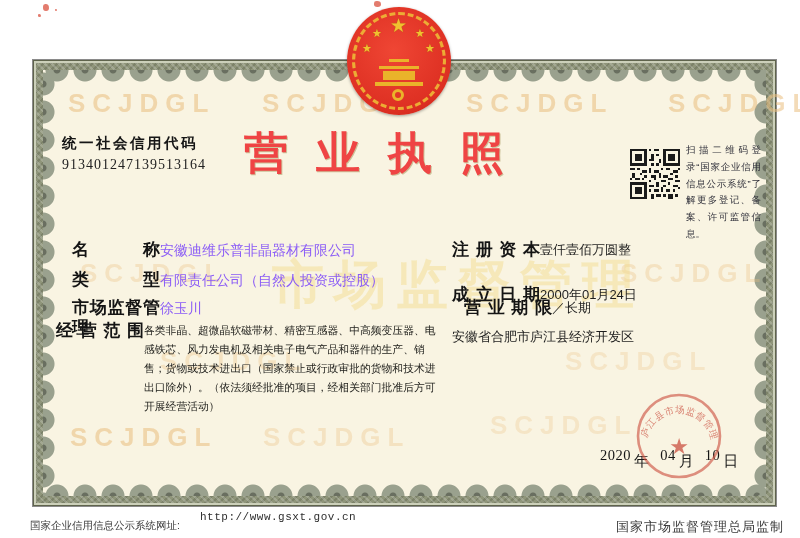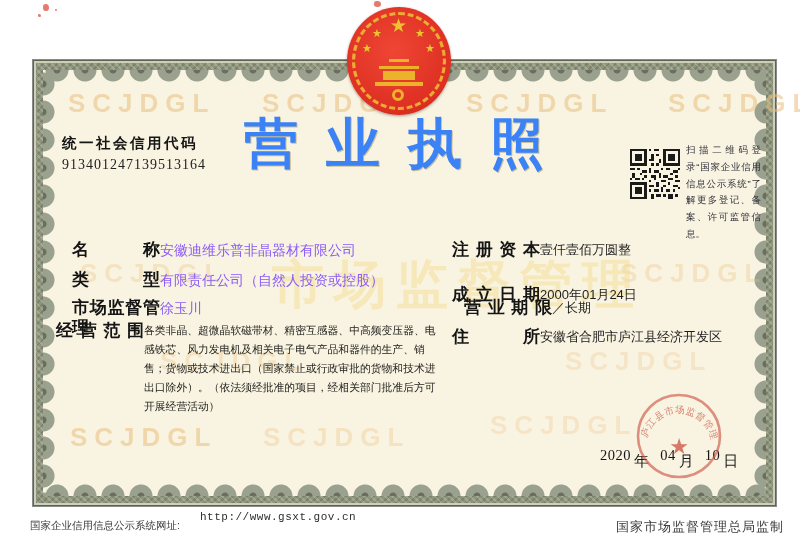--- a/index.html
+++ b/index.html
@@ -50,22 +50,22 @@
   #emblem .gate-wall{position:absolute;left:36px;top:64px;width:32px;height:9px;background:#eab32a;}
   #emblem .gate-base{position:absolute;left:28px;top:75px;width:48px;height:4px;background:#eab32a;}
   #emblem .gear{position:absolute;left:45px;top:82px;width:12px;height:12px;border:3px solid #eab32a;
       border-radius:50%;box-sizing:border-box;}
 
   
   #credit-label{position:absolute;left:62px;top:134px;font-size:14.5px;font-weight:bold;
       letter-spacing:2.5px;color:#161616;}
   #credit-value{position:absolute;left:62px;top:157px;font-size:14px;letter-spacing:1px;
       color:#222;font-family:"Liberation Serif","DejaVu Serif",serif;}
-  #title{position:absolute;left:244px;top:108px;font-size:54px;font-weight:900;
-      letter-spacing:28px;color:#3b82f6;white-space:nowrap;
+  #title{position:absolute;left:244px;top:124px;font-size:44px;font-weight:900;
+      letter-spacing:28px;color:#ef4444;white-space:nowrap;
       text-shadow:1px 1px 0 rgba(120,100,20,.35);}
 
   
   #qr{position:absolute;left:630px;top:148px;width:50px;height:52px;}
   #qr-caption{position:absolute;left:686px;top:142px;width:75px;font-size:9.5px;line-height:16.8px;
       color:#30303a;text-align:justify;}
 
   
   .row{position:absolute;display:flex;align-items:flex-start;gap:0;}
   .flabel{flex:0 0 88px;width:88px;font-size:17px;font-weight:bold;color:#141414;
@@ -237,21 +237,20 @@
   </div>
   <div class="row" style="left:452px;top:269px;margin-top:16px;">
     <span class="flabel">成立日期</span>
     <span class="fvalue-sm">2000年01月24日</span>
   </div>
   <div class="row" style="left:464px;top:298px;">
     <span class="flabel">营业期限</span>
     <span class="fvalue-sm">／长期</span>
   </div>
   <div class="row" style="left:452px;top:327px;">
-    <span class="flabel">住所</span>
     <span class="fvalue-sm">安徽省合肥市庐江县经济开发区</span>
   </div>
 
   <div id="date-line">
     <span class="num">2020</span><span>年</span>
     <span class="num">04</span><span>月</span>
     <span class="num">10</span><span>日</span>
   </div>
 
   <svg id="seal" viewBox="0 0 134 102">

